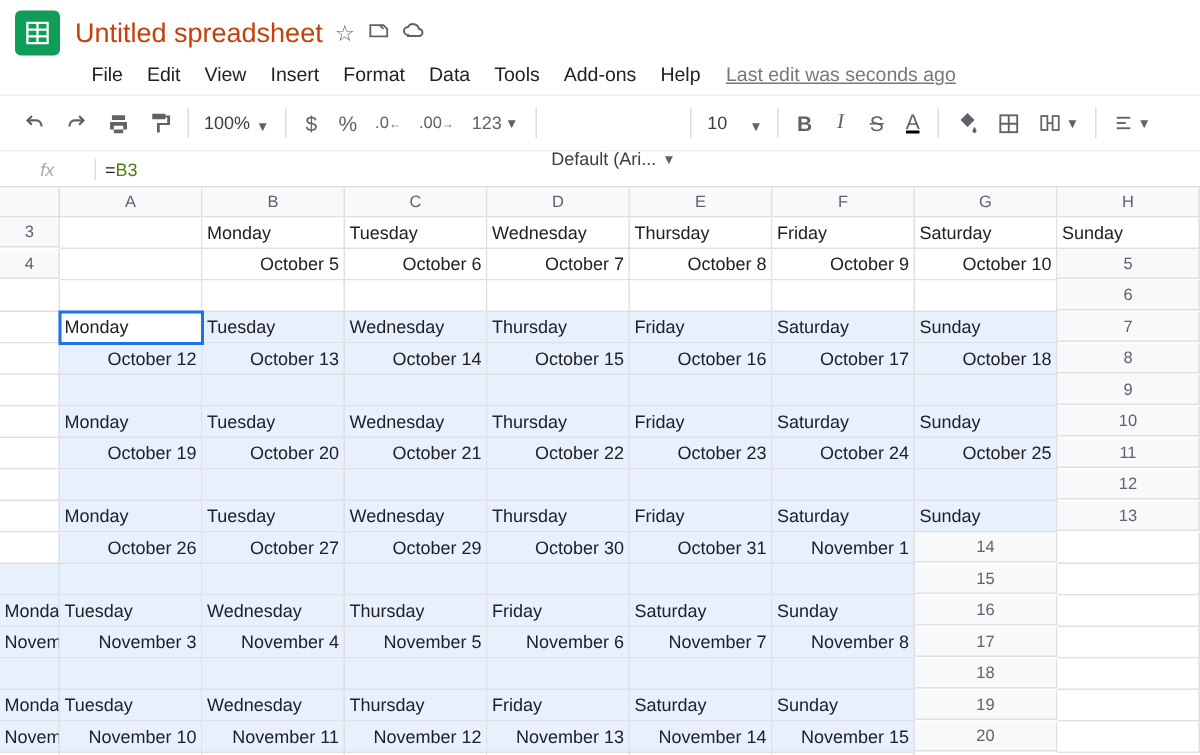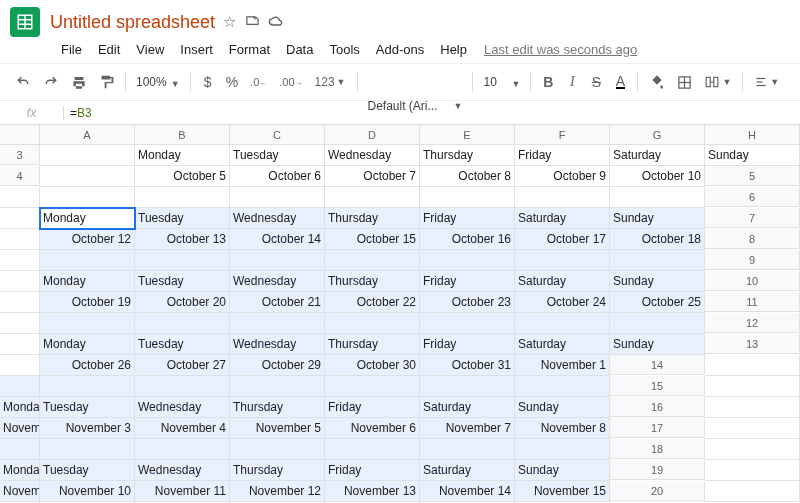--- a/index.html
+++ b/index.html
@@ -10,21 +10,21 @@
   .doc-title { font-size: 18px; color: #c2410c; margin-right: 4px; }
   .title-icon { color:#5f6368; font-size:15px; margin: 0 4px; cursor:pointer; }
   .menubar { display:flex; align-items:center; padding: 2px 10px 4px 54px; font-size:13px; color:#202124; gap: 2px; }
   .menubar .mitem { padding: 2px 7px; cursor:pointer; }
   .last-edit { color:#777; text-decoration: underline; margin-left:8px; cursor:pointer; }
   .toolbar { display:flex; align-items:center; padding: 4px 10px; border-top:1px solid #eee; border-bottom:1px solid #eee; gap:2px; height:38px; }
   .tbtn { padding:4px 5px; color:#5f6368; cursor:pointer; font-size:14px; display:flex; align-items:center; justify-content:center; min-width:22px; }
   .tbtn.text { font-family: Arial; }
   .tsep { width:1px; height:20px; background:#ddd; margin:0 4px; }
   .zoom { display:flex; align-items:flex-end; font-size:12px; color:#3c4043; gap:4px; padding:0 4px; }
-  .font-sel { display:flex; align-items:center; font-size:12px; color:#3c4043; gap:16px; padding:0 4px; min-width:90px;margin-top:47px; }
+  .font-sel { display:flex; align-items:center; font-size:12px; color:#3c4043; gap:4px; padding:0 4px; min-width:90px;margin-top:47px; }
   .caret { font-size:9px; color:#5f6368; }
   .fx-row { display:flex; align-items:center; border-bottom:1px solid #ddd; height:24px; }
   .fx-lbl { width:64px; text-align:center; font-style:italic; color:#aaa; font-size:12px; border-right:1px solid #ddd; }
   .fx-val { padding-left:6px; font-size:12px; }
   .fx-val .ref { color:#4d7c0f; }
   .grid { display:grid; grid-template-columns: 40px repeat(8, 95px); font-size:12px; }
   .colhdr, .rowhdr { background:#f8f9fa; border:1px solid #e0e0e0; border-top:none; border-left:none; color:#5f6368; text-align:center; font-size:11px; height:20px; line-height:20px; }
   .corner { background:#f8f9fa; border-right:1px solid #ddd; border-bottom:1px solid #ddd; }
   .cell { border-right:1px solid #e0e0e0; border-bottom:1px solid #e0e0e0; height:21px; line-height:21px; padding:0 3px; white-space:nowrap; overflow:hidden; background:#fff; }
   .cell.left { text-align:left; }

